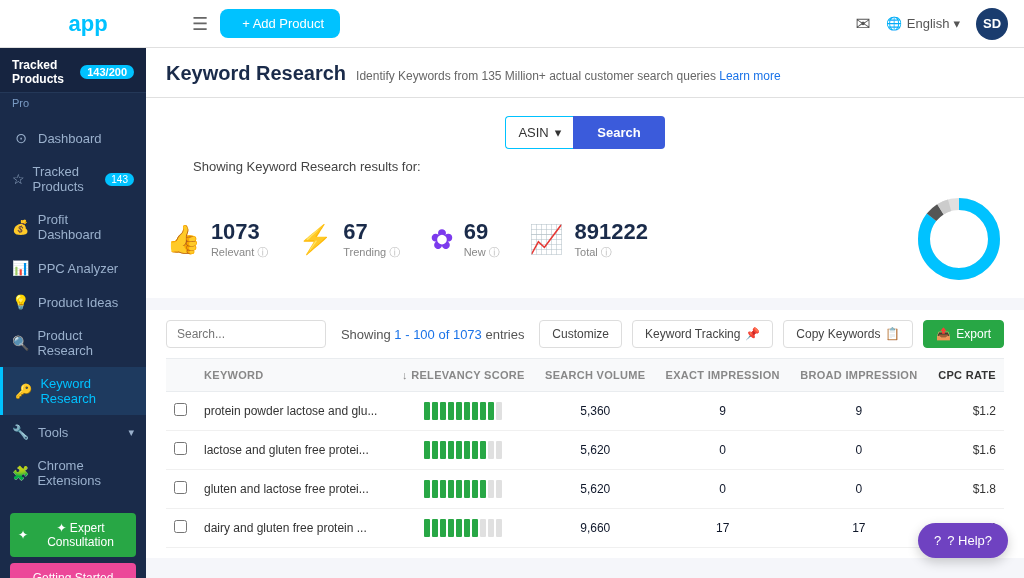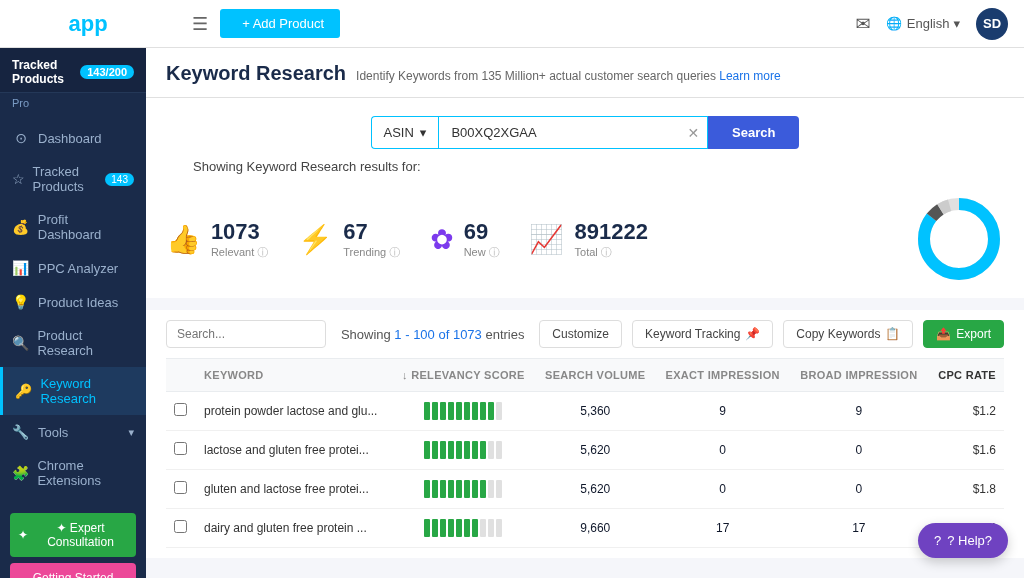--- a/index.html
+++ b/index.html
@@ -27,21 +27,21 @@
     .topbar-hamburger {
       margin-left: 16px;
       color: #666;
       font-size: 18px;
       cursor: pointer;
     }
     .topbar-add-btn {
       background: #00c2ff;
       color: #fff;
       border: none;
-      border-radius: 3px;
+      border-radius: 8px;
       padding: 7px 16px;
       font-size: 13px;
       cursor: pointer;
       margin-left: 12px;
       display: flex;
       align-items: center;
       gap: 6px;
     }
     .topbar-right {
       margin-left: auto;
@@ -495,24 +495,20 @@
         </span>
       </div>
     </div>
 
     <div style="background:#fff; padding:0 27px;">
       <div class="search-bar-row">
         <div class="search-type-select">
           <span>ASIN</span>
           <span>▾</span>
         </div>
-        <div class="search-input-wrap">
-          <input class="search-input" type="text" value="B00XQ2XGAA" style="">
-          <span class="search-clear">✕</span>
-        </div>
         <button class="search-btn">
           <span>Search</span>
         </button>
       </div>
       <div class="showing-row">
         <span>Showing Keyword Research results for:</span>
       </div>
     </div>
 
     <div class="stats-row">

